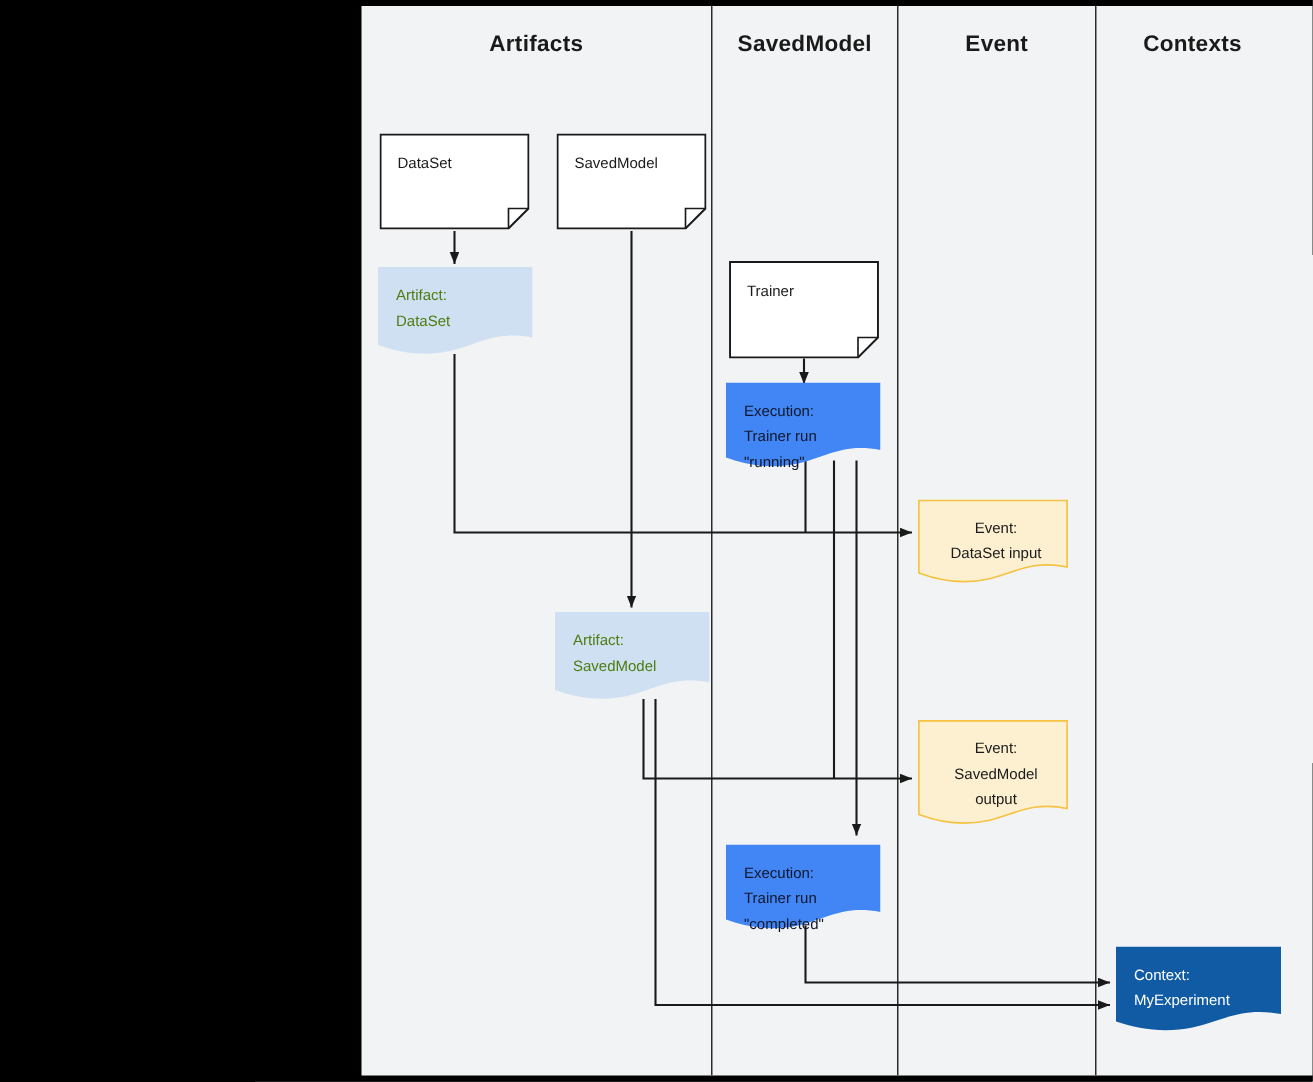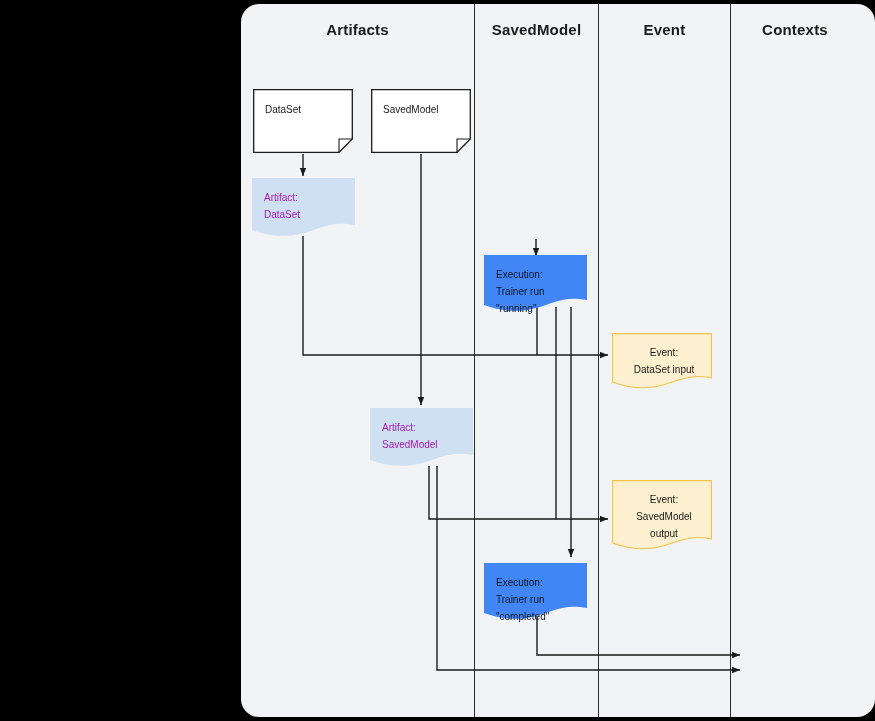--- a/index.html
+++ b/index.html
@@ -20,21 +20,20 @@
     background: #000000;
   }
   #diagram {
     position: absolute;
     left: 241px;
     top: 4px;
     width: 634px;
     height: 713px;
     background: #f1f3f4;
     overflow: hidden;
-    border-radius: 18px;
   }
   .lane-divider {
     position: absolute;
     top: 0;
     width: 1px;
     height: 713px;
     background: #2b2b2b;
   }
   .lane-title {
     position: absolute;
@@ -66,21 +65,21 @@
     right: 8px;
     font-size: 10px;
     line-height: 17px;
     white-space: pre-line;
   }
   
   .doc-white .label { color: #1a1a1a; }
   .doc-white svg { display: block; }
   
   .card .label { top: 11px; }
-  .card-artifact .label { color: #a21caf; }
+  .card-artifact .label { color: #4d7c0f; }
   .card-exec .label { color: #0f172a; }
   .card-event .label { color: #1a1a1a; text-align: center; }
   .card-context .label { color: #ffffff; }
   .card svg { display: block; }
 </style>
 </head>
 <body>
 
 <div id="stage">
   <div id="diagram">
@@ -133,20 +132,27 @@
     </div>
 
     <div class="node doc-white" style="left:130px;top:85px;width:100px;height:64px;">
       <svg width="100" height="64" viewBox="0 0 100 64">
         <path d="M0.7,0.7 H99.3 V50 L86,63.3 H0.7 Z" fill="#ffffff" stroke="#1a1a1a" stroke-width="1.3"></path>
         <path d="M99.3,50 L86,50 L86,63.3" fill="none" stroke="#1a1a1a" stroke-width="1.1"></path>
       </svg>
       <div class="label">SavedModel</div>
     </div>
 
+    <div class="node doc-white" style="left:245px;top:170px;width:100px;height:65px;">
+      <svg width="100" height="65" viewBox="0 0 100 65">
+        <path d="M0.7,0.7 H99.3 V51 L86,64.3 H0.7 Z" fill="#ffffff" stroke="#1a1a1a" stroke-width="1.3"></path>
+        <path d="M99.3,51 L86,51 L86,64.3" fill="none" stroke="#1a1a1a" stroke-width="1.1"></path>
+      </svg>
+      <div class="label">Trainer</div>
+    </div>
 
     <div class="node card card-artifact" style="left:11px;top:174px;width:103px;height:60px;">
       <svg width="103" height="60" viewBox="0 0 103 60">
         <path d="M0,0 H103 V47 C78,42 66,52 48,56 C30,60 14,57 0,52 Z" fill="#cfe0f3"></path>
       </svg>
       <div class="label">Artifact:
 DataSet</div>
     </div>
 
     <div class="node card card-artifact" style="left:129px;top:404px;width:103px;height:60px;">
@@ -185,15 +191,22 @@
 
     <div class="node card card-event" style="left:371px;top:476px;width:100px;height:72px;">
       <svg width="100" height="72" viewBox="0 0 100 72">
         <path d="M0.6,0.6 H99.4 V59 C76,54 64,63 47,67 C29,71 14,68 0.6,63 Z" fill="#fdf0d0" stroke="#f5c242" stroke-width="1.1"></path>
       </svg>
       <div class="label">Event:
 SavedModel
 output</div>
     </div>
 
+    <div class="node card card-context" style="left:503px;top:627px;width:110px;height:58px;">
+      <svg width="110" height="58" viewBox="0 0 110 58">
+        <path d="M0,0 H110 V45 C83,40 70,50 51,54 C32,58 15,55 0,50 Z" fill="#105ba4"></path>
+      </svg>
+      <div class="label">Context:
+MyExperiment</div>
+    </div>
 
   </div>
 </div>
 
 </body></html>

